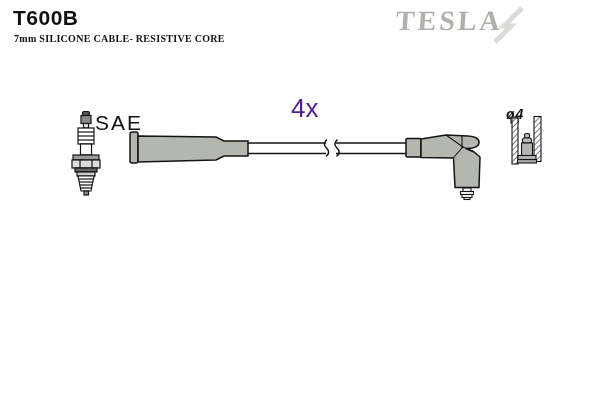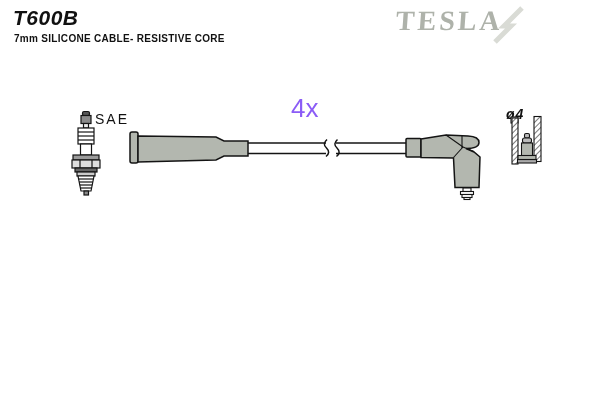--- a/index.html
+++ b/index.html
@@ -2,42 +2,42 @@
 <html><head>
 <meta charset="utf-8">
 <style>
   html,body{margin:0;padding:0;}
   body{
     width:600px;height:400px;background:#ffffff;position:relative;
     font-family:"Liberation Sans", sans-serif;color:#111;overflow:hidden;
   }
   .abs{position:absolute;}
   .part-number{
-    left:13px;top:6px;font-size:21px;font-weight:bold;letter-spacing:0.5px;font-style:italic;
+    left:13px;top:6px;font-size:21px;font-weight:bold;letter-spacing:0.5px;
   }
   .description{
     left:14px;top:33px;font-size:10px;letter-spacing:0.3px;font-weight:bold;
-    font-family:Liberation Sans, sans-serif;
+    font-family:Liberation Serif, serif;
     text-align:center;
   }
   .brand-logo{
     left:396px;top:5px;width:140px;height:40px;
   }
   .brand-text{
     position:absolute;left:0;top:0;
     font-size:28px;font-weight:bold;color:#aeb2aa;
     letter-spacing:3px;transform:skewX(-4deg);
     font-family:"Liberation Serif", serif;
   }
   .brand-swoosh{position:absolute;left:96px;top:0px;}
   .qty-label{
-    left:291px;top:93px;font-size:26px;color:#8b5cf6;
+    left:291px;top:93px;font-size:26px;color:#4c1d95;
   }
   .sae-label{
-    left:95px;top:111px;font-size:14px;letter-spacing:2px;text-align:center;
+    left:95px;top:111px;font-size:21px;letter-spacing:2px;text-align:center;
   }
   .dia-label{
     left:506px;top:106px;font-size:14px;font-weight:bold;font-style:italic;
     letter-spacing:1px;
   }
   .drawing{left:0;top:0;}
 </style>
 </head>
 <body>
 

